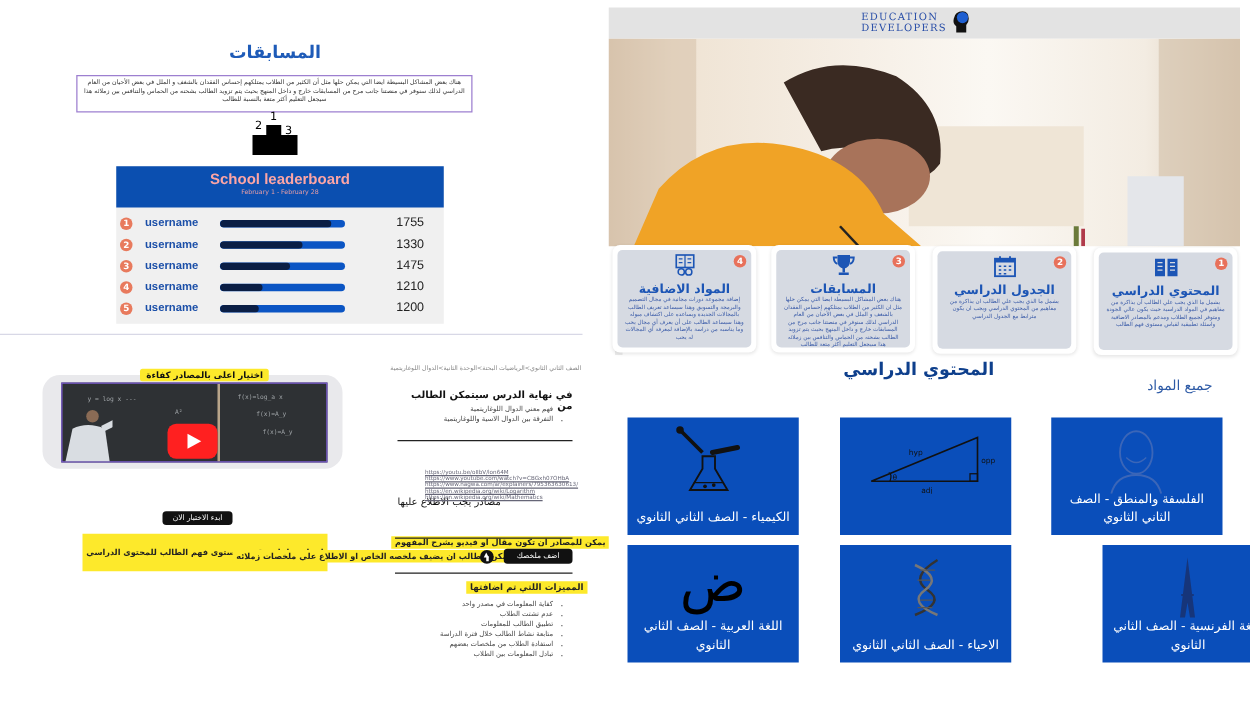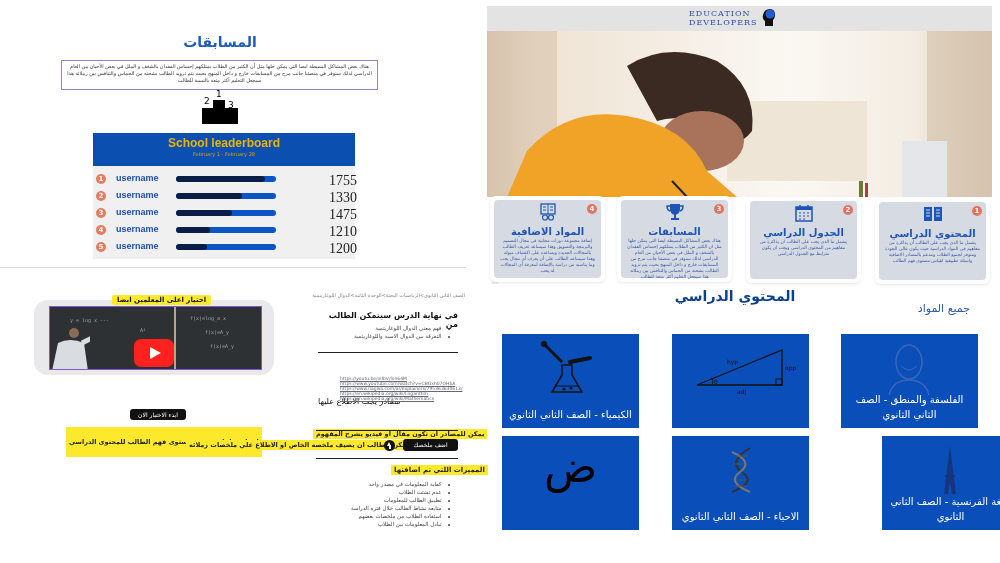--- a/index.html
+++ b/index.html
@@ -8,29 +8,29 @@
   .abs { position: absolute; }
 
   
   #comp-title { left: 150px; top: 34px; width: 140px; text-align: center; color: #1e5bb8; font-weight: bold; font-size: 14px; }
   #comp-desc { left: 61px; top: 60px; width: 317px; height: 30px; border: 1px solid #9d7fd0; font-size: 5px; line-height: 7px; color: #333; text-align: center; padding: 2px 4px; direction: rtl; overflow: hidden; }
   #podium { left: 202px; top: 92px; width: 36px; height: 32px; }
   #podium .blk { position: absolute; background: #000; }
   #podium .n { position: absolute; font-size: 9px; color: #000; font-family: "DejaVu Sans", sans-serif; }
 
   #leaderboard { left: 93px; top: 133px; width: 262px; height: 126px; background: #f0f0f0; }
-  #lb-header { width: 100%; height: 33px; background: #0b4fb0; color: #eab308; text-align: center; padding-top: 3px; }
+  #lb-header { width: 100%; height: 33px; background: #0b4fb0; color: #fca5a5; text-align: center; padding-top: 3px; }
   #lb-title { font-size: 12px; font-weight: bold; font-family: "Liberation Sans", sans-serif; }
   #lb-sub { font-size: 5px; opacity: .9; margin-top: 1px; }
   .lb-row { position: absolute; left: 0; width: 262px; height: 16px; }
   .lb-rank { position: absolute; left: 3px; top: 3px; width: 10px; height: 10px; border-radius: 50%; background: #e87a5d; color: #fff; font-size: 7px; font-weight: bold; line-height: 10px; text-align: center; }
   .lb-user { position: absolute; left: 23px; top: 2px; font-size: 9px; font-weight: bold; color: #1b4fa8; font-family: "Liberation Sans", sans-serif; }
   .lb-bar { position: absolute; left: 83px; top: 5px; width: 100px; height: 6px; border-radius: 3px; background: #0b55c4; overflow: hidden; }
   .lb-fill { height: 100%; background: #0a1e45; border-radius: 3px; }
-  .lb-score { position: absolute; left: 236px; top: 2px; font-size: 14px; color: #222; font-family: Liberation Serif, serif; }
+  .lb-score { position: absolute; left: 224px; top: 2px; font-size: 10px; color: #222; font-family: Liberation Sans, sans-serif; }
 
   #divider-left { left: 0; top: 267px; width: 466px; height: 1px; background: #d8d8e6; }
   #scroll-edge { left: 492px; top: 260px; width: 6px; height: 24px; background: #ececec; }
 
   
   #breadcrumb { left: 270px; top: 292px; width: 195px; font-size: 5px; color: #888; direction: rtl; white-space: nowrap; overflow: hidden; }
   #video-label { left: 112px; top: 295px; padding: 1px 5px; background: #fde92b; font-size: 7px; font-weight: bold; color: #111; border-radius: 2px; direction: rtl; z-index: 3; }
   #video-card { left: 34px; top: 300px; width: 240px; height: 75px; background: #e9e9ec; border-radius: 14px; }
   #video { left: 49px; top: 306px; width: 213px; height: 64px; background: #2e3134; border: 1px solid #7b5bd0; overflow: hidden; }
   #video .divider { position: absolute; left: 124px; top: 0; width: 2px; height: 64px; background: #b9a58a; }
@@ -50,21 +50,21 @@
   #resources-title { left: 318px; top: 357px; width: 140px; text-align: left; font-size: 8px; font-weight: normal; color: #111; direction: rtl; margin-top: 40px; }
   #links { left: 340px; top: 376px; width: 120px; }
   #links a { display: block; font-size: 4.5px; line-height: 5px; color: #667; text-decoration: underline; white-space: nowrap; }
   #res-note { left: 313px; top: 429px; padding: 1px 3px; background: #fde92b; font-size: 6.5px; font-weight: bold; color: #222; direction: rtl; white-space: nowrap; }
   #rule-2 { left: 316px; top: 430px; width: 142px; height: 1px; background: #222; }
   #add-summary { left: 403px; top: 439px; width: 55px; height: 12px; background: #111; color: #fff; font-size: 6px; border-radius: 3px; text-align: center; line-height: 12px; direction: rtl; }
   #upload-icon { left: 384px; top: 440px; width: 11px; height: 11px; background: #111; border-radius: 50%; }
   #upload-icon .arr { position: absolute; left: 3px; top: 2px; width: 0; height: 0; border-left: 2.5px solid transparent; border-right: 2.5px solid transparent; border-bottom: 4px solid #fff; }
   #upload-icon .bar { position: absolute; left: 4.5px; top: 5px; width: 2px; height: 4px; background: #fff; }
   #rule-3 { left: 316px; top: 458px; width: 142px; height: 1px; background: #222; }
-  #features-title { left: 373px; top: 465px; padding: 1px 3px; background: #fde92b; font-size: 7px; font-weight: bold; color: #222; direction: rtl; white-space: nowrap; margin-left: 18px; }
+  #features-title { left: 373px; top: 465px; padding: 1px 3px; background: #fde92b; font-size: 7px; font-weight: bold; color: #222; direction: rtl; white-space: nowrap; }
   #features-list { left: 338px; top: 480px; width: 112px; }
 
   
   #site-header { left: 487px; top: 6px; width: 505px; height: 25px; background: #e3e3e3; }
   #logo-text { left: 689px; top: 9px; width: 72px; font-family: "DejaVu Serif", serif; font-size: 8px; letter-spacing: 1px; color: #2a4fa8; line-height: 9px; text-align: left; }
   #logo-head { left: 762px; top: 8px; width: 14px; height: 20px; }
   #hero { left: 487px; top: 31px; width: 505px; height: 166px; overflow: hidden; background: linear-gradient(90deg, #d8c4ae 0%, #efe3d3 10%, #f6efe6 40%, #fbf8f3 60%, #f3ece2 85%, #d9c7b2 100%); }
 
   .feature-card { position: absolute; width: 115px; height: 86px; background: #fff; border-radius: 6px; padding: 4px; box-shadow: 0 1px 3px rgba(0,0,0,.1); }
   .feature-inner { width: 100%; height: 100%; background: #d6dae2; border-radius: 4px; position: relative; text-align: center; padding-top: 3px; }
@@ -139,21 +139,21 @@
     <span class="lb-score">1200</span>
   </div>
 </div>
 
 <div class="abs" id="divider-left"></div>
 <div class="abs" id="scroll-edge"></div>
 
 <div class="abs" id="breadcrumb">الصف الثاني الثانوي&gt;الرياضيات البحتة&gt;الوحدة الثانية&gt;الدوال اللوغاريتمية</div>
 
 <div class="abs" id="video-card"></div>
-<div class="abs" id="video-label">اختيار اعلى المعلمين ايضا</div>
+<div class="abs" id="video-label">اختيار اعلى بالمصادر كفاءة</div>
 <div class="abs" id="video">
   <div class="divider"></div>
   <span class="chalk" style="left:20px;top:10px;">y = log x ---</span>
   <span class="chalk" style="left:90px;top:20px;">A²</span>
   <span class="chalk" style="left:140px;top:8px;">f(x)=log_a x</span>
   <span class="chalk" style="left:155px;top:22px;">f(x)=A_y</span>
   <span class="chalk" style="left:160px;top:36px;">f(x)=A_y</span>
   <svg class="teacher" viewBox="0 0 40 46">
     <circle cx="24" cy="8" r="5" fill="#8a6b55"></circle>
     <path d="M8 18 Q20 12 34 18 L38 46 L2 46 Z" fill="#d9dde2"></path>
@@ -322,13 +322,14 @@
 <div class="subject" style="left:672px;top:436px;">
   <svg class="ic" viewBox="0 0 137 55">
     <path d="M78 6 Q55 20 70 30 Q85 40 60 50" fill="none" stroke="#333" stroke-width="2"></path>
     <path d="M60 10 Q82 20 68 30 Q54 40 78 50" fill="none" stroke="#777" stroke-width="2"></path>
     <path d="M64 14h12M62 22h10M64 38h10M62 44h12" stroke="#555" stroke-width="1"></path>
   </svg>
   <div class="lbl">الاحياء - الصف الثاني الثانوي</div>
 </div>
 <div class="subject" style="left:502px;top:436px;">
   <div class="ic" style="font-size:44px;line-height:50px;color:#000;font-family:'DejaVu Sans',sans-serif;">ض</div>
+  <div class="lbl">اللغة العربية - الصف الثاني الثانوي</div>
 </div>
 
 </body></html>

